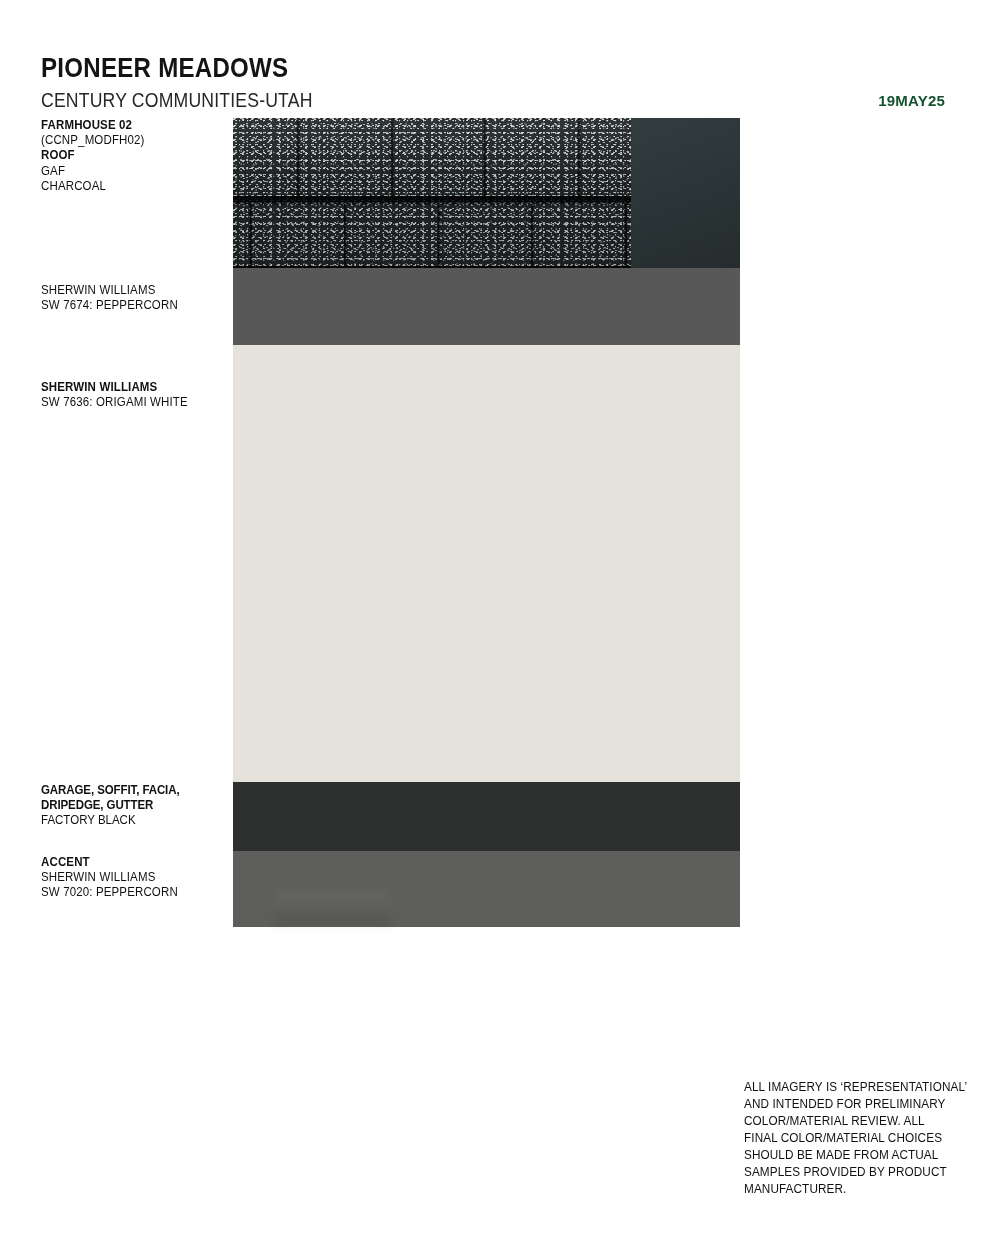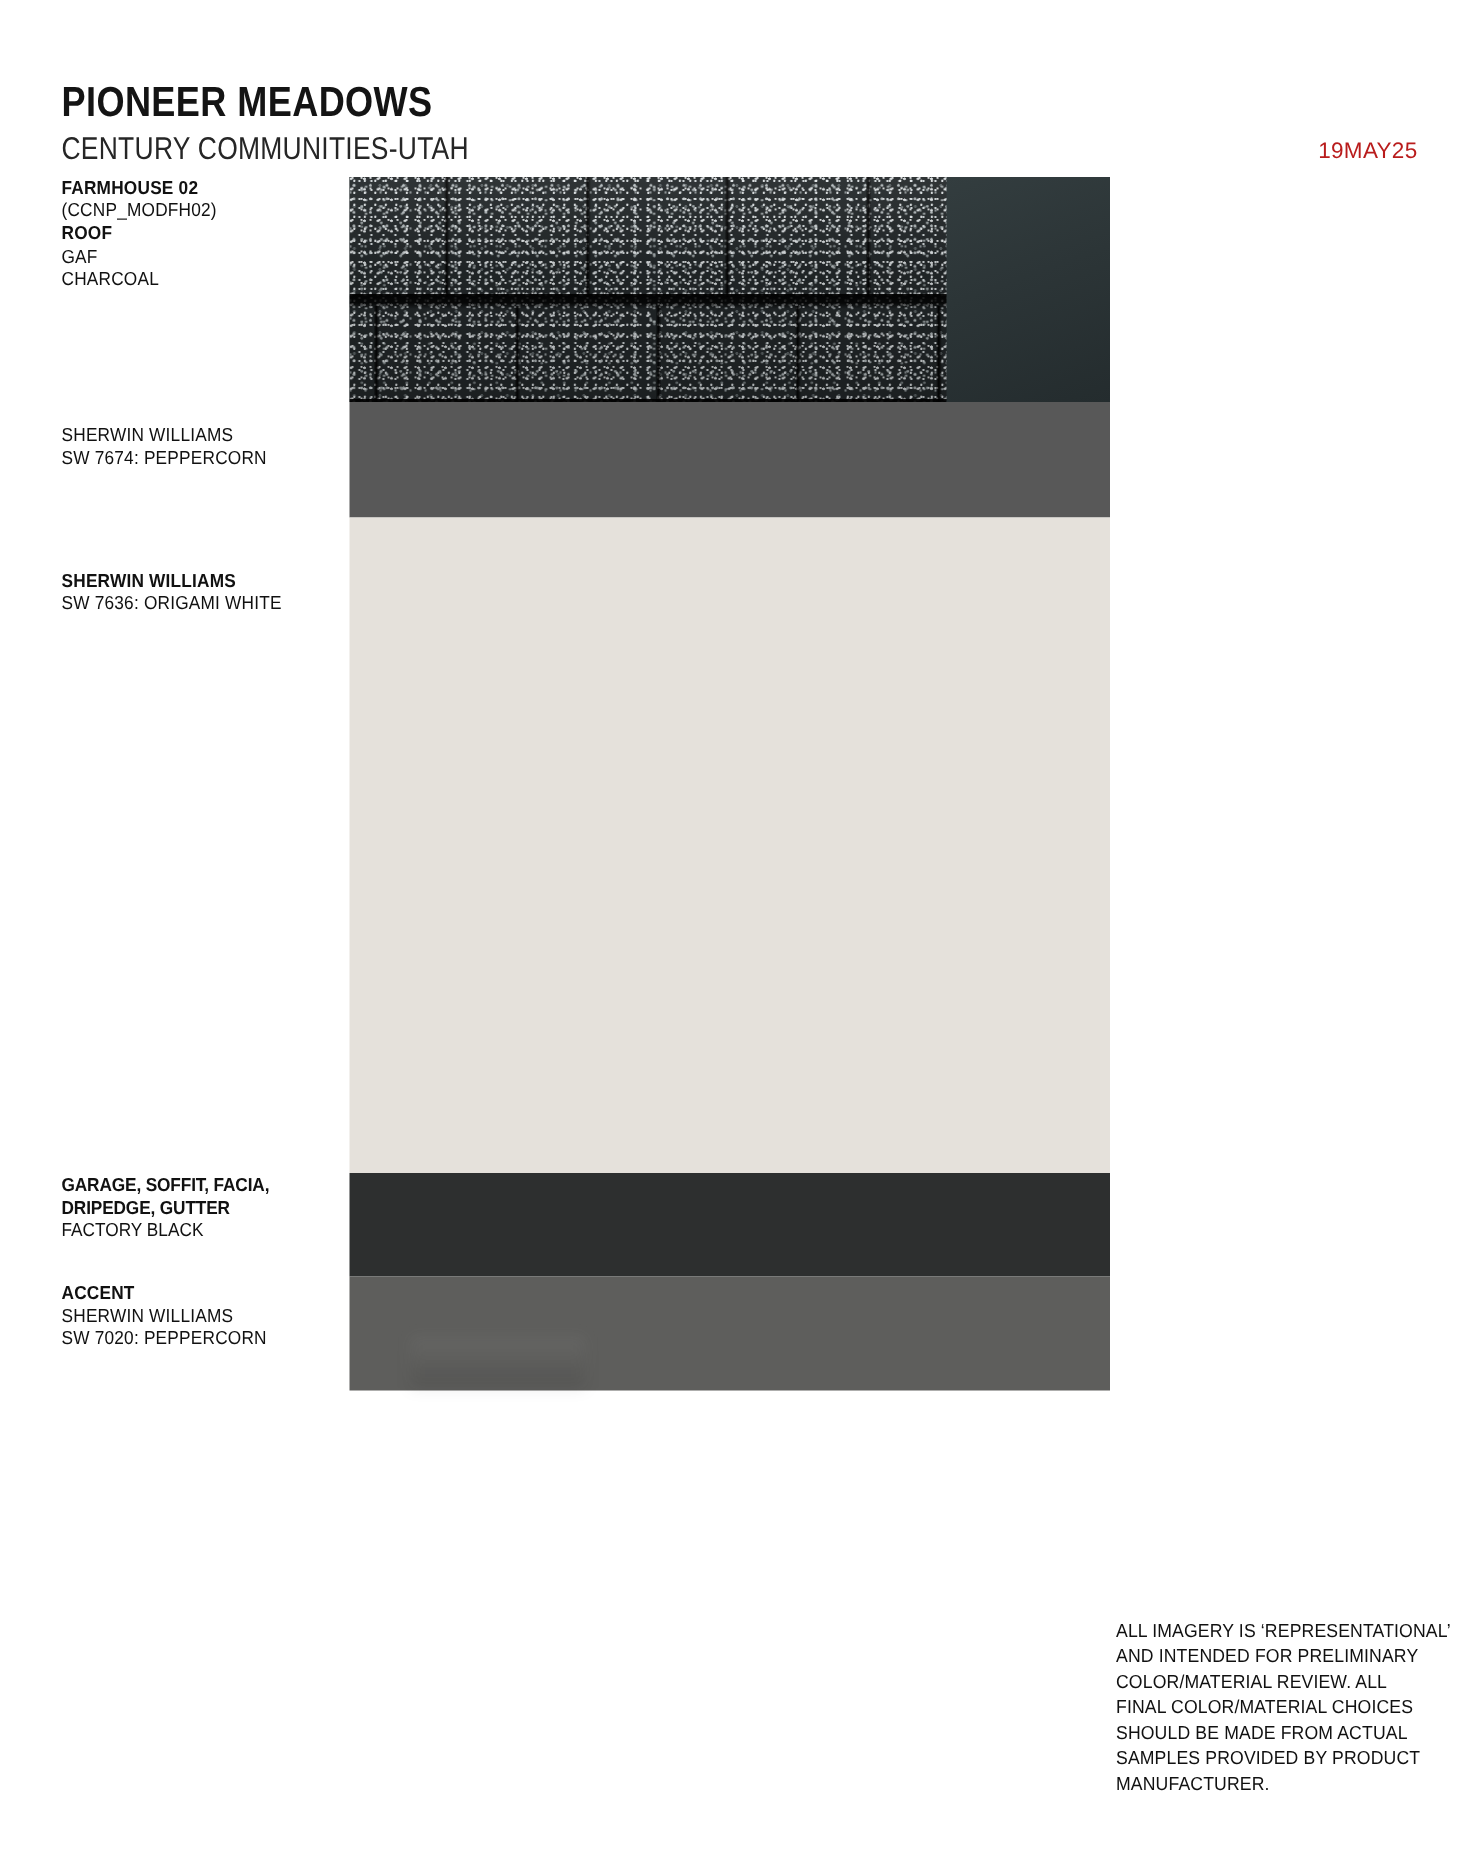--- a/index.html
+++ b/index.html
@@ -43,23 +43,23 @@
     transform: scaleX(0.84);
     transform-origin: left center;
     white-space: nowrap;
     color: #262626;
   }
   #board-date {
     position: absolute;
     right: 40px;
     top: 92px;
     font-size: 15px;
-    font-weight: normal;
+    font-weight: bold;
     letter-spacing: 0.2px;
-    color: #b91c1c;
+    color: #14532d;
     white-space: nowrap;
   }
 
   
   .label-block {
     position: absolute;
     left: 41px;
     width: 190px;
     font-family: "Liberation Sans Narrow", "Liberation Sans", sans-serif;
     font-size: 12.5px;

